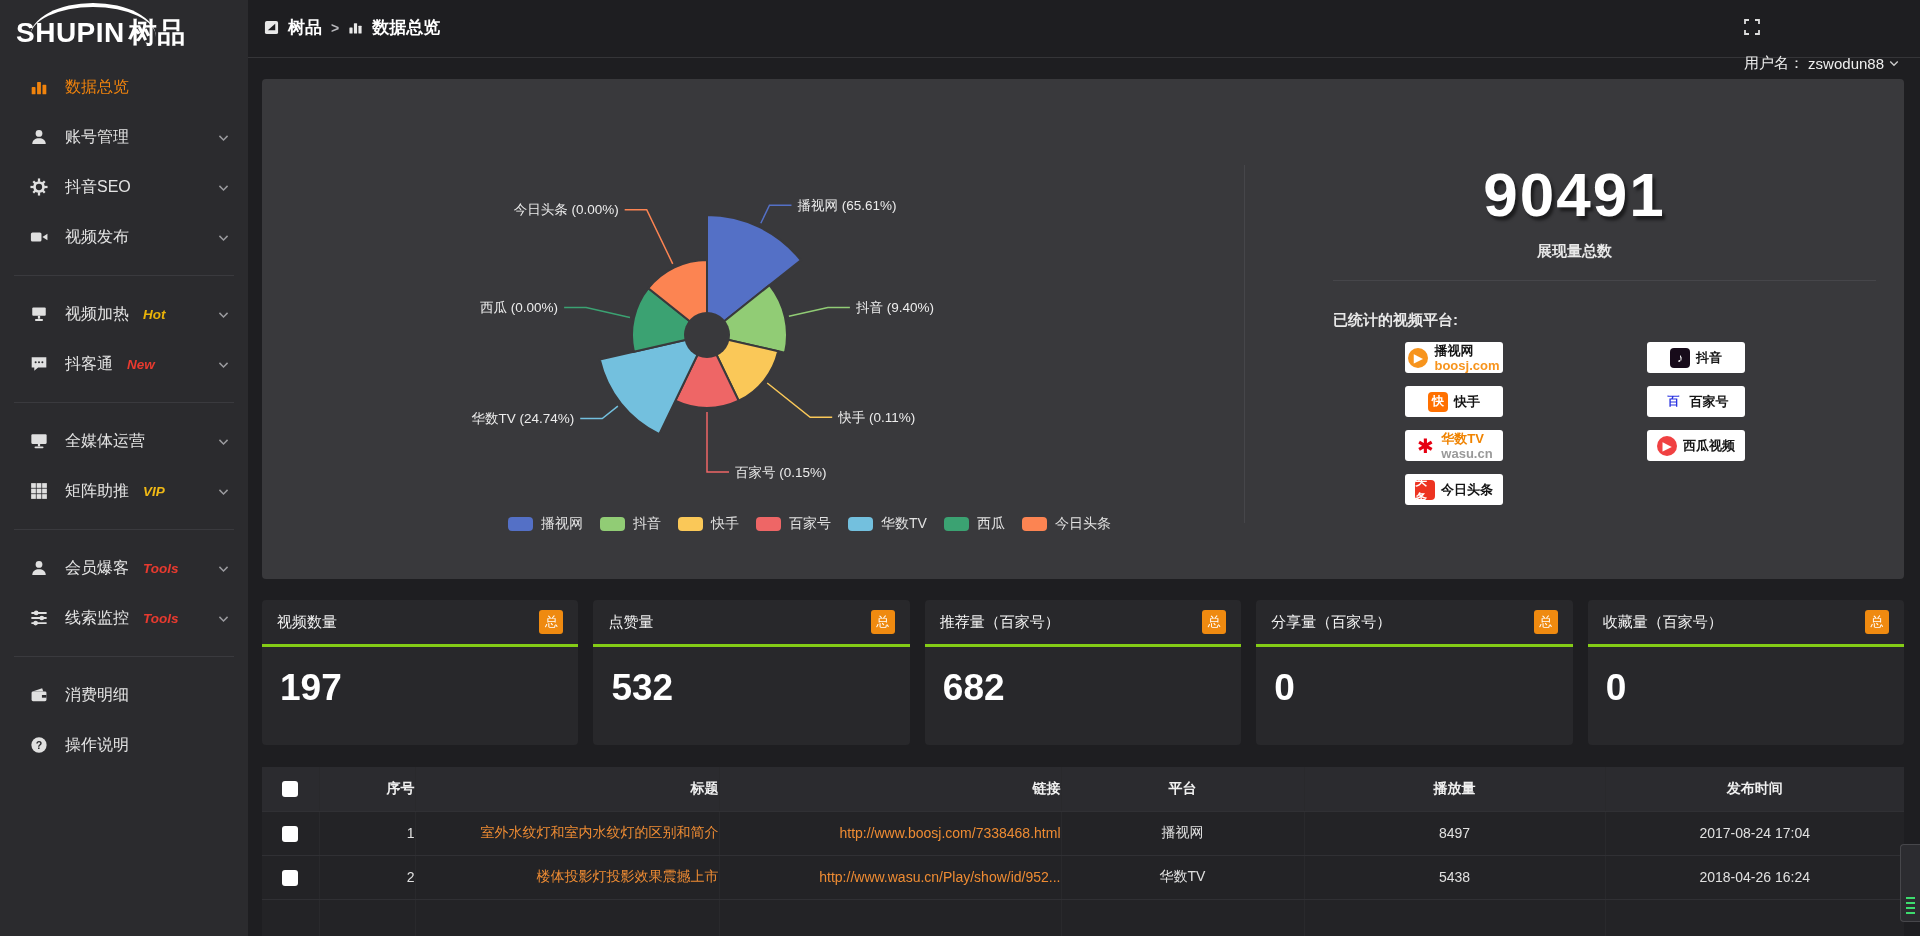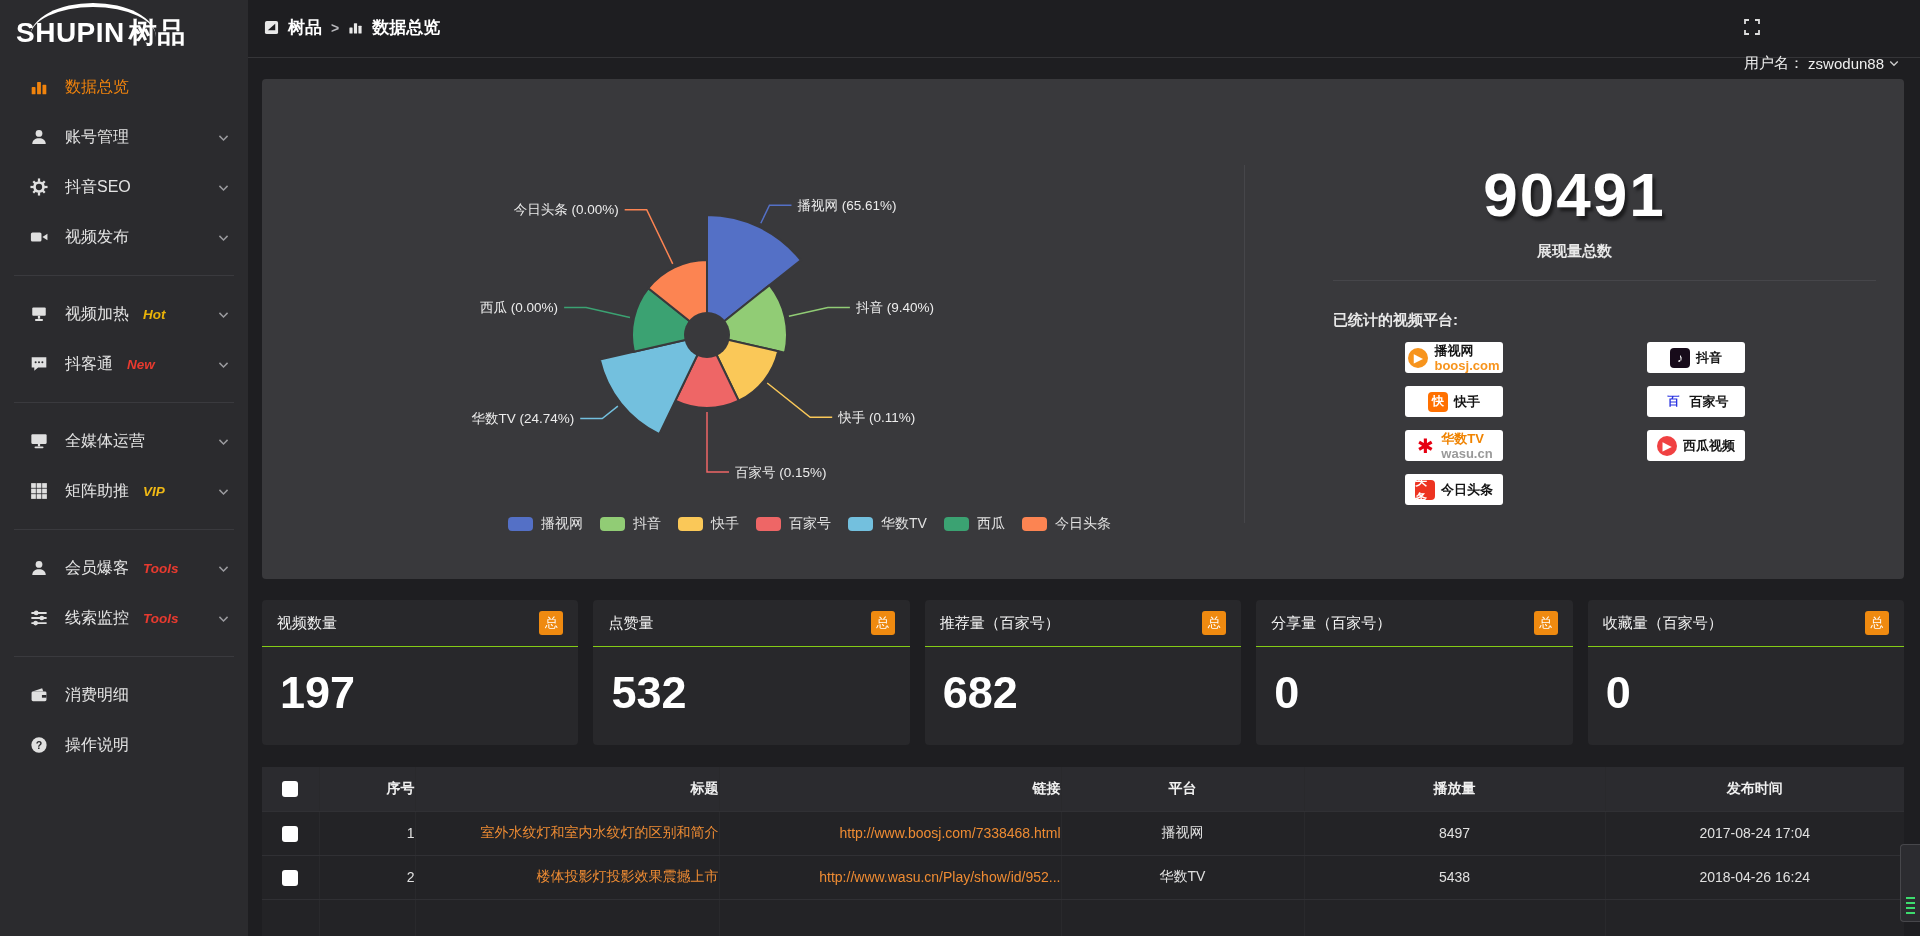--- a/index.html
+++ b/index.html
@@ -66,25 +66,25 @@
   .plat-logo { width:20px; height:20px; border-radius:4px; display:flex; align-items:center;
                justify-content:center; color:#fff; font-weight:bold; flex-shrink:0; }
   .plat-texts { display:flex; flex-direction:column; align-items:flex-start; line-height:1; }
   .plat-name { color:#151515; font-weight:bold; font-size:13px; white-space:nowrap; }
   .plat-sub { font-size:13px; font-weight:bold; margin-top:2px; }
 
   
   .stats { display:flex; gap:15px; margin-top:21px; }
   .stat-card { flex:1; background:#28282b; border-radius:4px; height:145px; }
   .stat-head { display:flex; justify-content:space-between; align-items:center; height:47px;
-               padding:0 15px; border-bottom:1px solid #84cc16; }
+               padding:0 15px; border-bottom:3px solid #84cc16; }
   .stat-label { font-size:15px; color:#f2f2f2; }
   .stat-badge { width:24px; height:24px; background:#ef8a10; color:#fff; font-size:13px;
                 display:flex; align-items:center; justify-content:center; border-radius:3px; }
-  .stat-value { padding:20px 18px; font-size:45px; font-weight:bold; color:#fff; }
+  .stat-value { padding:20px 18px; font-size:37px; font-weight:bold; color:#fff; }
 
   
   .table-wrap { margin-top:22px; }
   table { width:100%; border-collapse:collapse; table-layout:fixed; }
   thead tr { background:#2b2b2f; height:44px; }
   tbody tr { background:#232326; height:44px; }
   th, td { border-right:1px solid rgba(255,255,255,0.05); border-bottom:1px solid #303034;
            font-size:14px; overflow:hidden; white-space:nowrap; text-overflow:ellipsis; }
   th:last-child, td:last-child { border-right:none; }
   th { font-weight:bold; color:#f0f0f0; }

